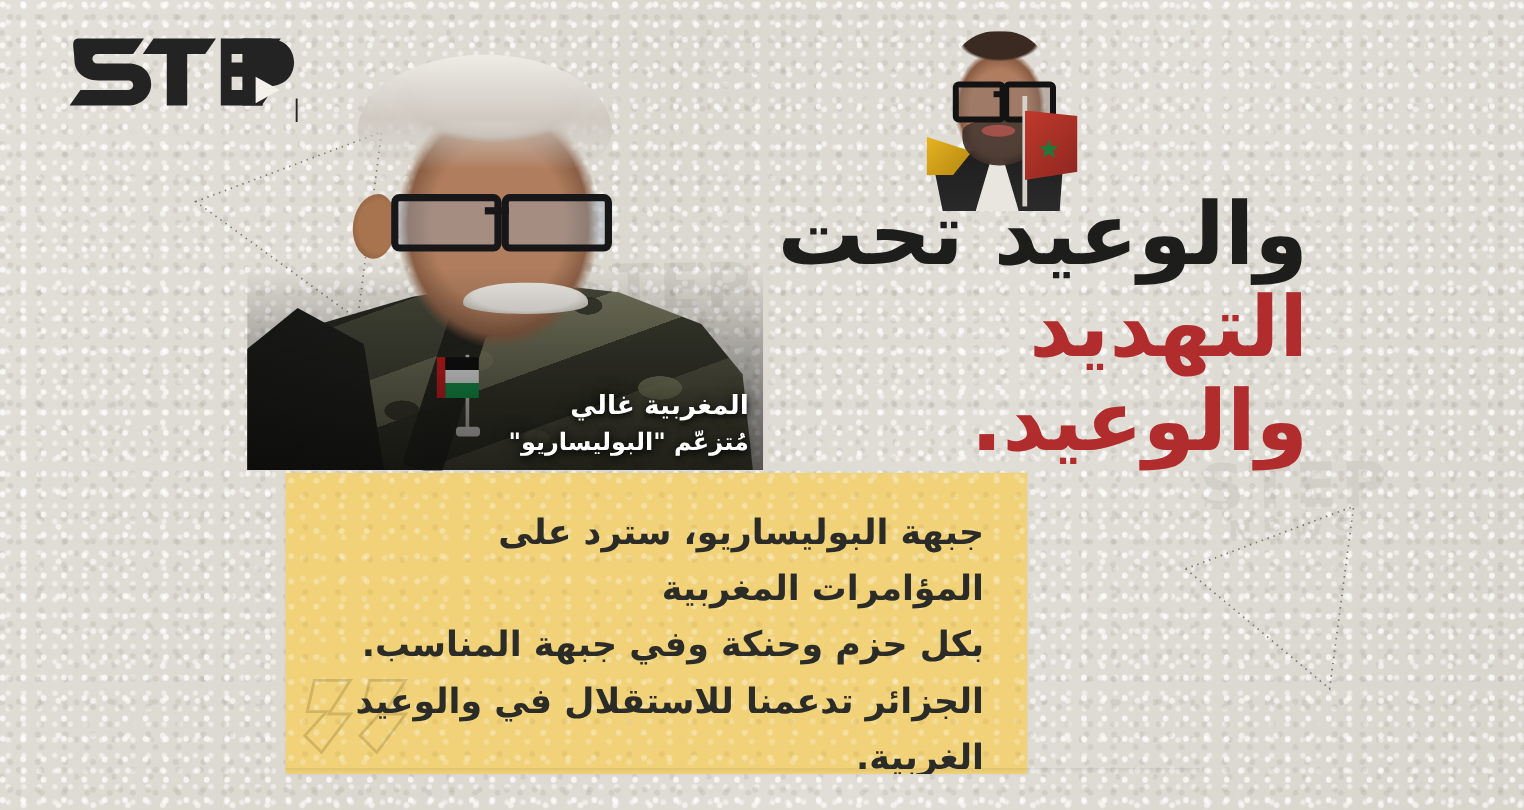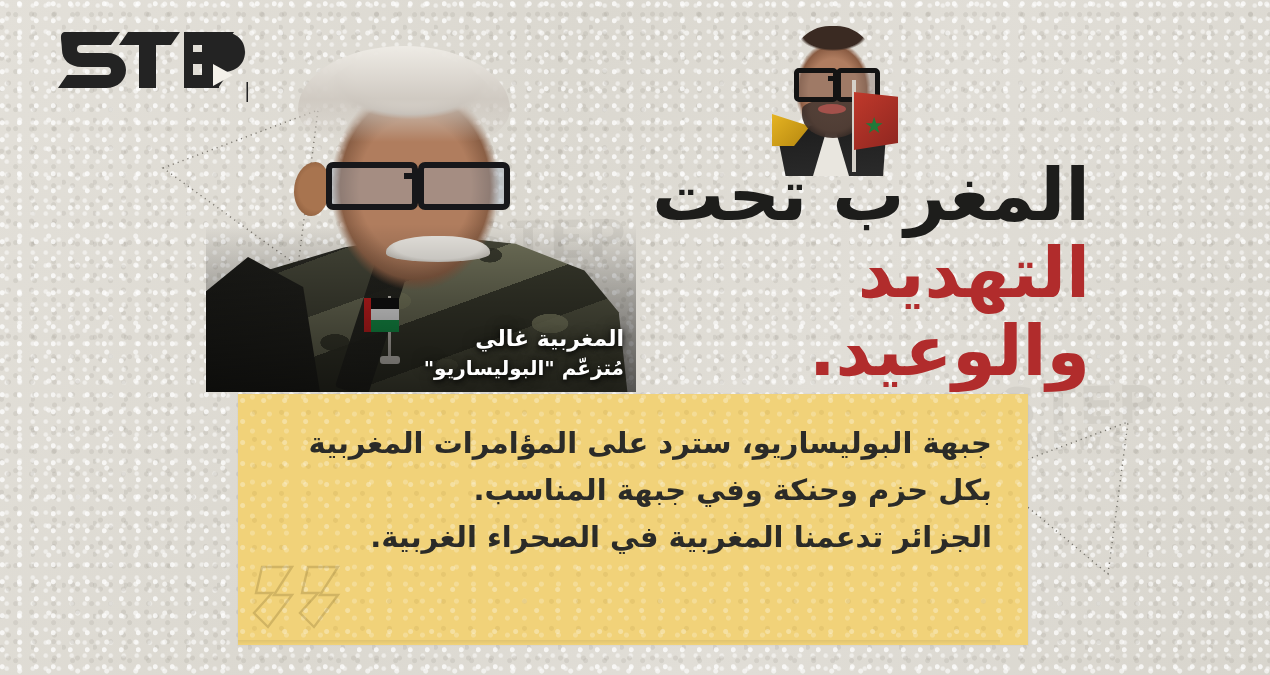--- a/index.html
+++ b/index.html
@@ -201,24 +201,24 @@
   }
   #headline .hl-line1{
     font-size:72px;font-weight:900;color:#1d1d1b;line-height:1.05;letter-spacing:-.5px;
   }
   #headline .hl-line2{
     font-size:70px;font-weight:900;color:#b12c2c;line-height:1.12;letter-spacing:-.5px;
   }
 
   
   #quote{
-    position:absolute;left:238px;top:394px;width:762px;height:251px;
+    position:absolute;left:238px;top:394px;width:618px;height:251px;
     background:#f1d279;
     box-shadow:0 0 0 1px rgba(0,0,0,.02);
-    z-index:4;overflow:hidden;padding-left:28px;
+    z-index:4;overflow:hidden;
   }
   #quote .q-texture{
     position:absolute;inset:0;
     background-image:
       radial-gradient(circle at 22% 31%, rgba(255,255,255,.30) 0 2px, transparent 3px),
       radial-gradient(circle at 61% 68%, rgba(180,150,70,.18) 0 2px, transparent 3px),
       radial-gradient(circle at 85% 18%, rgba(255,255,255,.22) 0 2px, transparent 3px);
     background-size:21px 21px, 27px 27px, 17px 17px;
     pointer-events:none;
   }
@@ -317,33 +317,33 @@
       <span class="kb"></span>
     </div>
     <div class="k-flag">
       <span class="kpole"></span>
       <span class="kcloth"></span>
       <span class="kstar">★</span>
     </div>
   </div>
 
   <div id="headline">
-    <div class="hl-line1">المغرب تحت</div>
+    <div class="hl-line1">والوعيد تحت</div>
     <div class="hl-line2">التهديد والوعيد.</div>
   </div>
 
   <div id="quote">
     <div class="q-texture"></div>
     <svg class="q-marks" viewBox="0 0 110 72">
       <g fill="none" stroke="#8a7231" stroke-width="2.4">
         <path d="M10 6 L40 6 L22 34 L40 34 L16 66 L2 52 L20 32 L4 32 Z"></path>
         <path d="M56 6 L86 6 L68 34 L86 34 L62 66 L48 52 L66 32 L50 32 Z"></path>
       </g>
     </svg>
     <div class="q-body">
       <div class="q-line">جبهة البوليساريو، سترد على المؤامرات المغربية</div>
       <div class="q-line">بكل حزم وحنكة وفي جبهة المناسب.</div>
-      <div class="q-line">الجزائر تدعمنا المغربية في الصحراء الغربية.</div>
+      <div class="q-line">الجزائر تدعمنا للاستقلال في والوعيد الغربية.</div>
     </div>
   </div>
   <div id="strip-shadow"></div>
 
 </div>
 
 </body></html>

